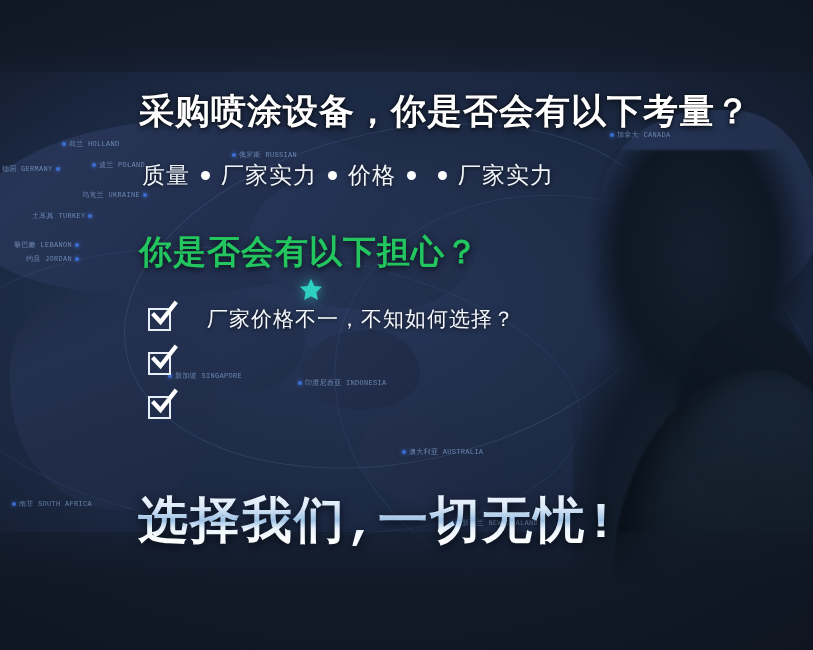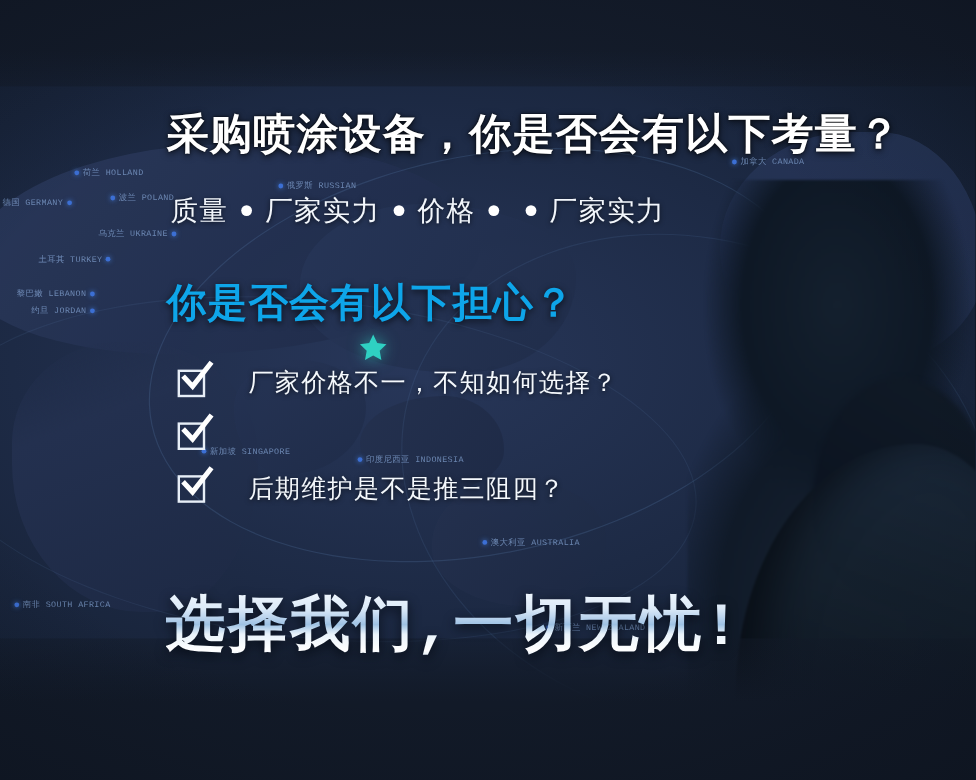--- a/index.html
+++ b/index.html
@@ -197,21 +197,21 @@
     background: #ffffff;
     margin: 0 11px;
     flex: none;
   }
 
   .h2 {
     position: absolute;
     left: 139px; top: 230px;
     font-size: 33px;
     font-weight: bold;
-    color: #0ea5e9;
+    color: #22c55e;
     letter-spacing: 1px;
     text-shadow: 0 2px 6px rgba(0,0,0,0.75);
     white-space: nowrap;
   }
 
   .checklist {
     position: absolute;
     left: 148px; top: 303px;
     display: flex;
     flex-direction: column;
@@ -395,21 +395,20 @@
               <path d="M3 13 L9.5 20 L24 1.5" fill="none" stroke="#ffffff" stroke-width="4.2" stroke-linecap="square" stroke-linejoin="miter"></path>
             </svg>
           </div>
         </div>
         <div class="check-item">
           <div class="check-box">
             <svg viewBox="0 0 26 26">
               <path d="M3 13 L9.5 20 L24 1.5" fill="none" stroke="#ffffff" stroke-width="4.2" stroke-linecap="square" stroke-linejoin="miter"></path>
             </svg>
           </div>
-          <div class="check-text">后期维护是不是推三阻四？</div>
         </div>
       </div>
 
     <div class="h3-wrap">
       <div class="h3">选择我们,一切无忧!</div>
     </div>
 
   </div>
 </div>
 

